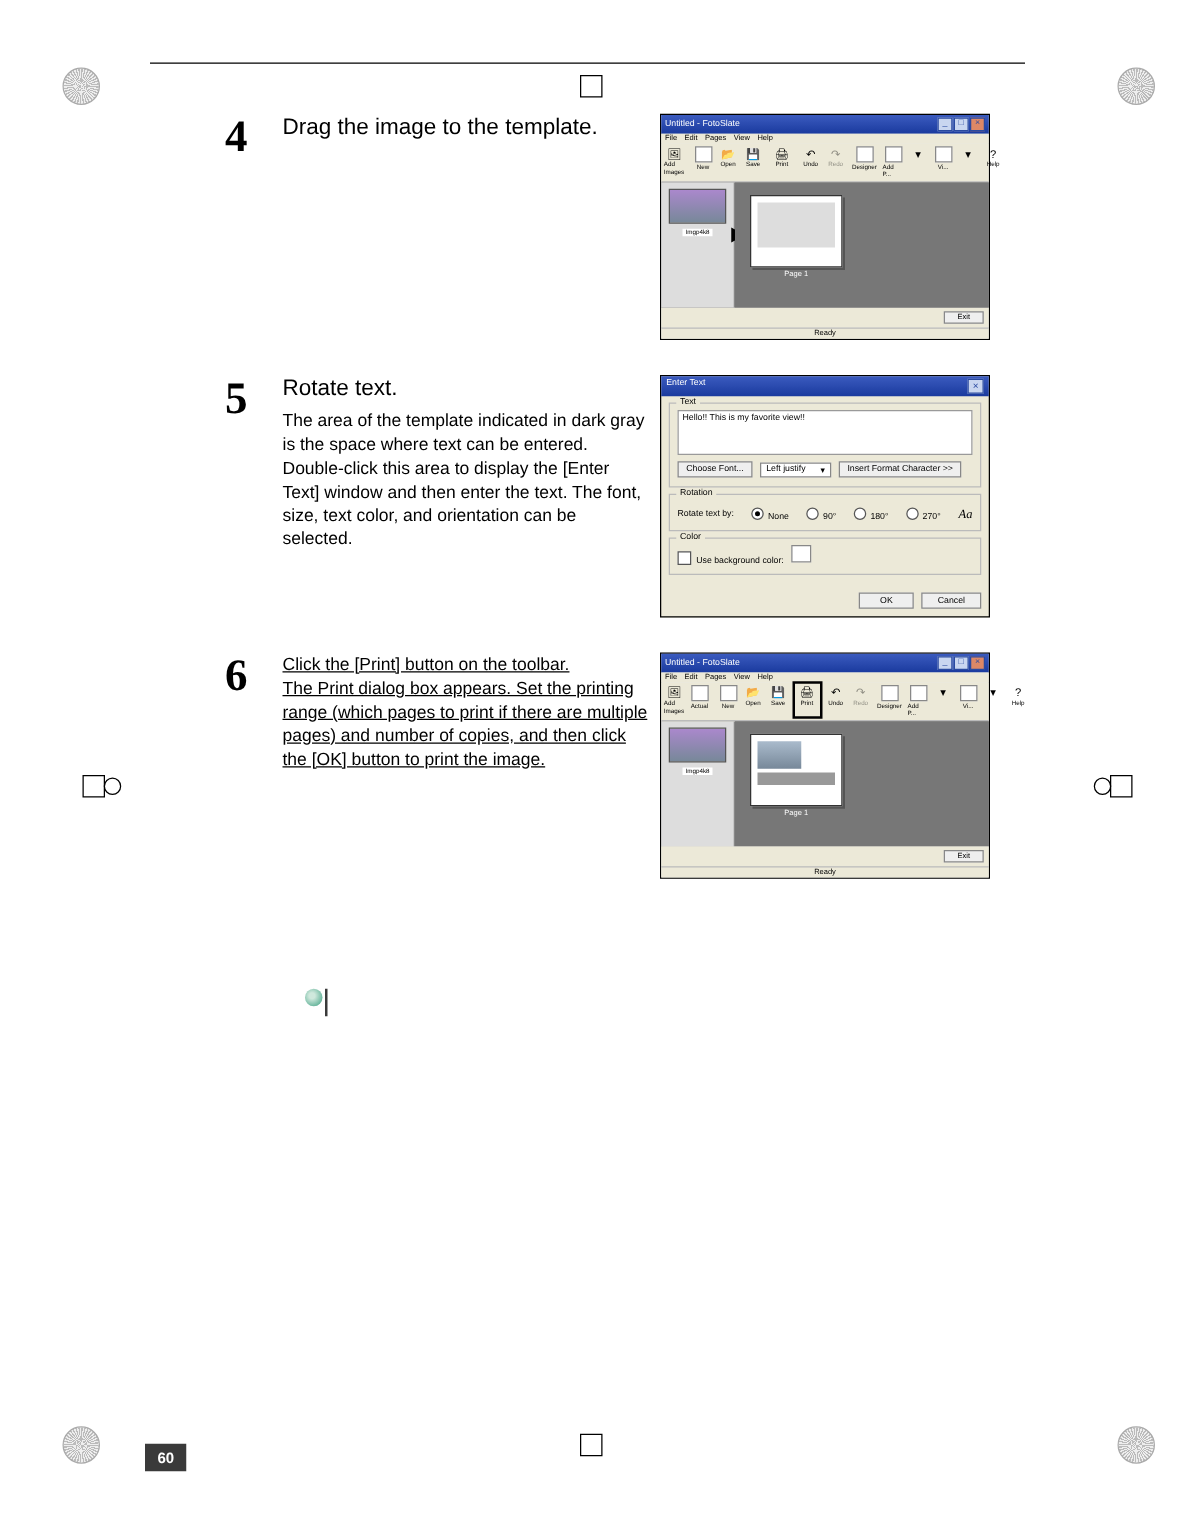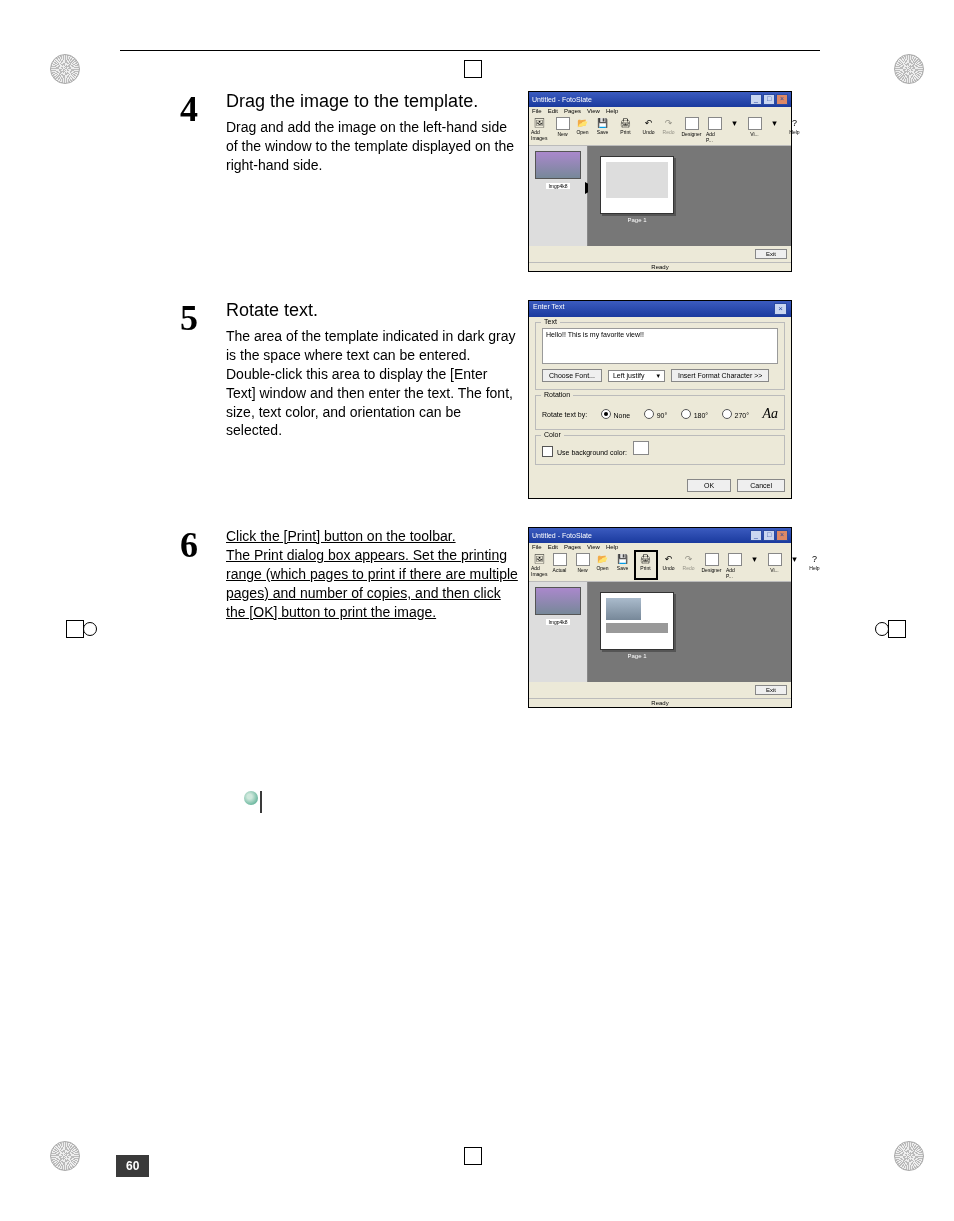--- a/index.html
+++ b/index.html
@@ -71,21 +71,21 @@
   .grp { border:1px solid #bbb; padding:5px 6px 7px; margin-bottom:5px; position:relative;}
   .grp-lbl { position:absolute; top:-5px; left:5px; background:#ece9d8; padding:0 3px; font-size:7px;}
   .txtfield { width:100%; height:36px; background:#fff; border:1px solid #9a9a9a; padding:2px 3px; box-sizing:border-box; font-size:7px;}
   .row { display:flex; gap:6px; align-items:center; margin-top:5px;}
   .btn { border:1px solid #888; background:#efefef; padding:2px 6px; font-size:7px;}
   .sel { border:1px solid #888; background:#fff; padding:1px 4px; font-size:7px; display:flex; align-items:center; gap:12px; position:relative;}
   .sel::after{content:"▾"; font-size:7px;}
   .radio { width:8px;height:8px;border:1px solid #555;border-radius:50%; display:inline-block; margin-right:3px; position:relative; background:#fff; vertical-align:-1px;}
   .radio.checked::after{content:"";position:absolute;left:2px;top:2px;width:4px;height:4px;border-radius:50%;background:#000;}
   .chk { width:9px;height:9px;border:1px solid #555; display:inline-block; margin-right:4px; background:#fff; vertical-align:-2px;}
-  .aa { font-family:"Times New Roman",serif; font-style:italic; font-size:14px;}
+  .aa { font-family:"Times New Roman",serif; font-style:italic; font-size:10px;}
   .dlg-foot { display:flex; justify-content:flex-end; gap:6px; padding:4px 6px 6px;}
   .swatch { width:14px; height:12px; border:1px solid #888; background:#fff; display:inline-block; margin-left:6px;}
   .printhi { position:absolute; border:2px solid #000; }
   .page-num-tab {
     position:absolute; left:116px; bottom:44px; background:#3a3a3a; color:#fff;
     font-size:12px; font-weight:bold; padding:4px 10px;
   }
   .side-dot { position:absolute; left:124px; top:740px; width:14px; height:14px; border-radius:50%;
     background:radial-gradient(circle at 40% 40%, #cfe8dc 20%, #6fb9a1 70%, #3a8a72 100%); }
   .side-bar { position:absolute; left:140px; top:740px; width:2px; height:22px; background:#3a3a3a;}
@@ -109,21 +109,20 @@
 
   <div class="side-dot"></div>
   <div class="side-bar"></div>
 
   <div class="content">
 
     <div class="step">
       <div class="step-num">4</div>
       <div class="step-body">
         <div class="step-title">Drag the image to the template.</div>
-        <div class="step-text">Drag and add the image on the left-hand side of the window to the template displayed on the right-hand side.</div>
       </div>
       <div class="right-col">
         <div class="appwin">
           <div class="titlebar">
             <span>Untitled - FotoSlate</span>
             <div class="winbtns">
               <span class="winbtn">_</span>
               <span class="winbtn">□</span>
               <span class="winbtn close">×</span>
             </div>

